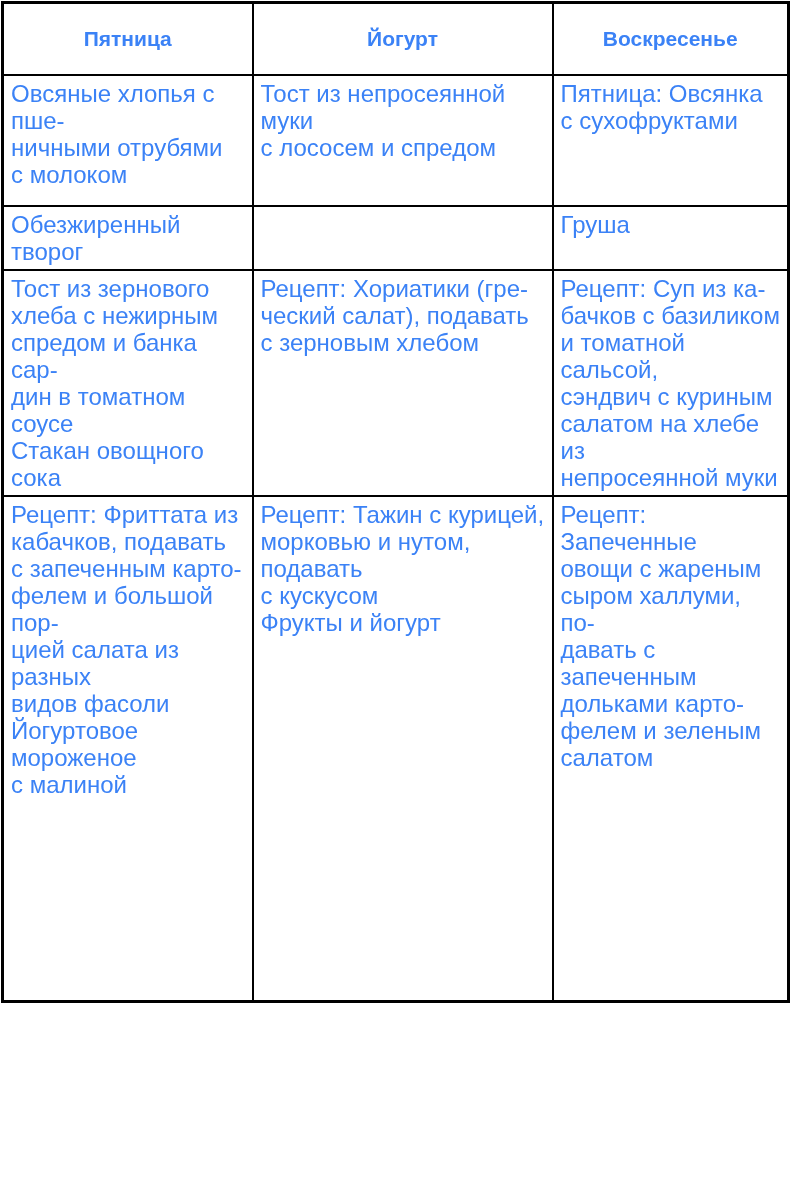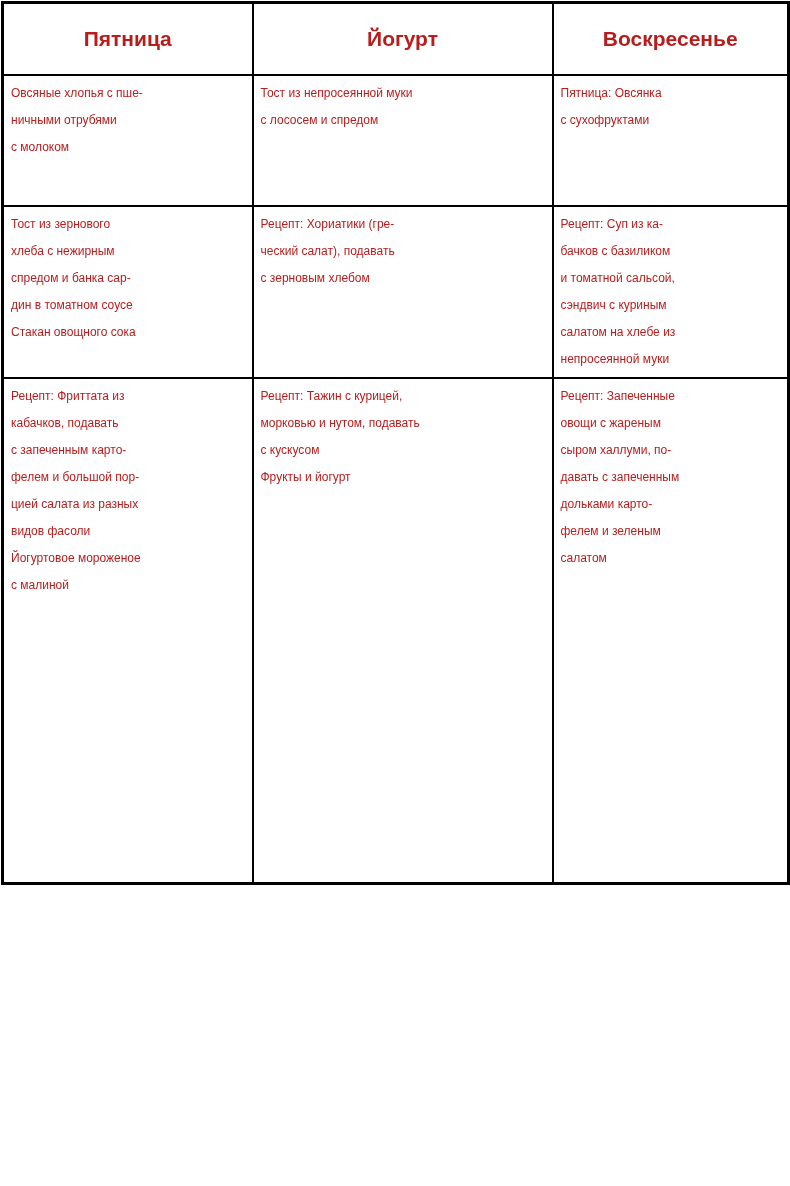--- a/index.html
+++ b/index.html
@@ -17,35 +17,35 @@
   table.meal-table {
     border-collapse: collapse;
     table-layout: fixed;
     width: 786px;
     margin: 1px 0 0 1px;
     border: 3px solid #000000;
   }
   table.meal-table th,
   table.meal-table td {
     border: 2px solid #000000;
-    color: #b91c1c;
+    color: #3b82f6;
     background: #ffffff;
     font-family: "Liberation Sans", "DejaVu Sans", sans-serif;
     overflow: hidden;
   }
   table.meal-table th {
     font-size: 21px;
     font-weight: bold;
     text-align: center;
     vertical-align: middle;
     line-height: 26px;
     padding: 4px 6px;
   }
   table.meal-table td {
-    font-size: 12px;
+    font-size: 24px;
     line-height: 27px;
     font-weight: normal;
     text-align: left;
     vertical-align: top;
     padding: 4px 6px 4px 7px;
     white-space: pre-line;
     letter-spacing: 0px;
     margin-top: 20px;
   }
   
@@ -80,20 +80,25 @@
     <tbody>
       <tr class="row-1">
         <td>Овсяные хлопья с пше-
 ничными отрубями
 с молоком</td>
         <td>Тост из непросеянной муки
 с лососем и спредом</td>
         <td>Пятница: Овсянка
 с сухофруктами</td>
       </tr>
+      <tr class="row-2">
+        <td>Обезжиренный творог</td>
+        <td></td>
+        <td>Груша</td>
+      </tr>
       <tr class="row-3">
         <td>Тост из зернового
 хлеба с нежирным
 спредом и банка сар-
 дин в томатном соусе
 Стакан овощного сока</td>
         <td>Рецепт: Хориатики (гре-
 ческий салат), подавать
 с зерновым хлебом</td>
         <td>Рецепт: Суп из ка-

